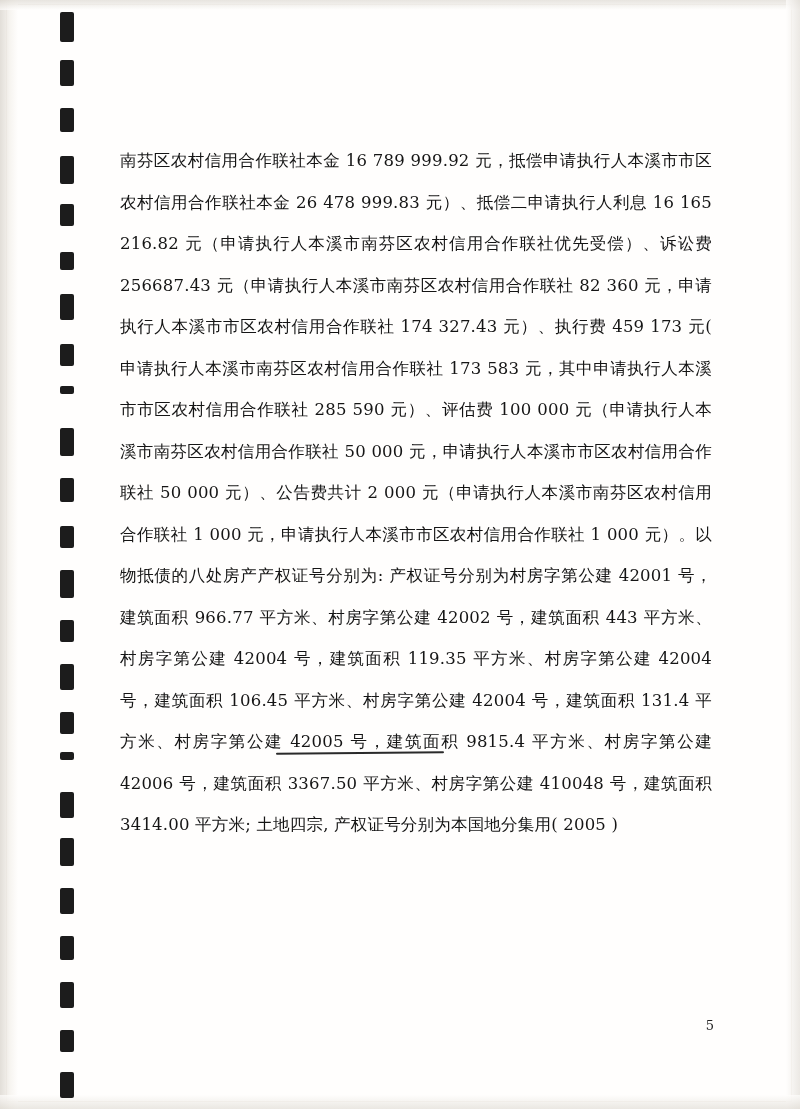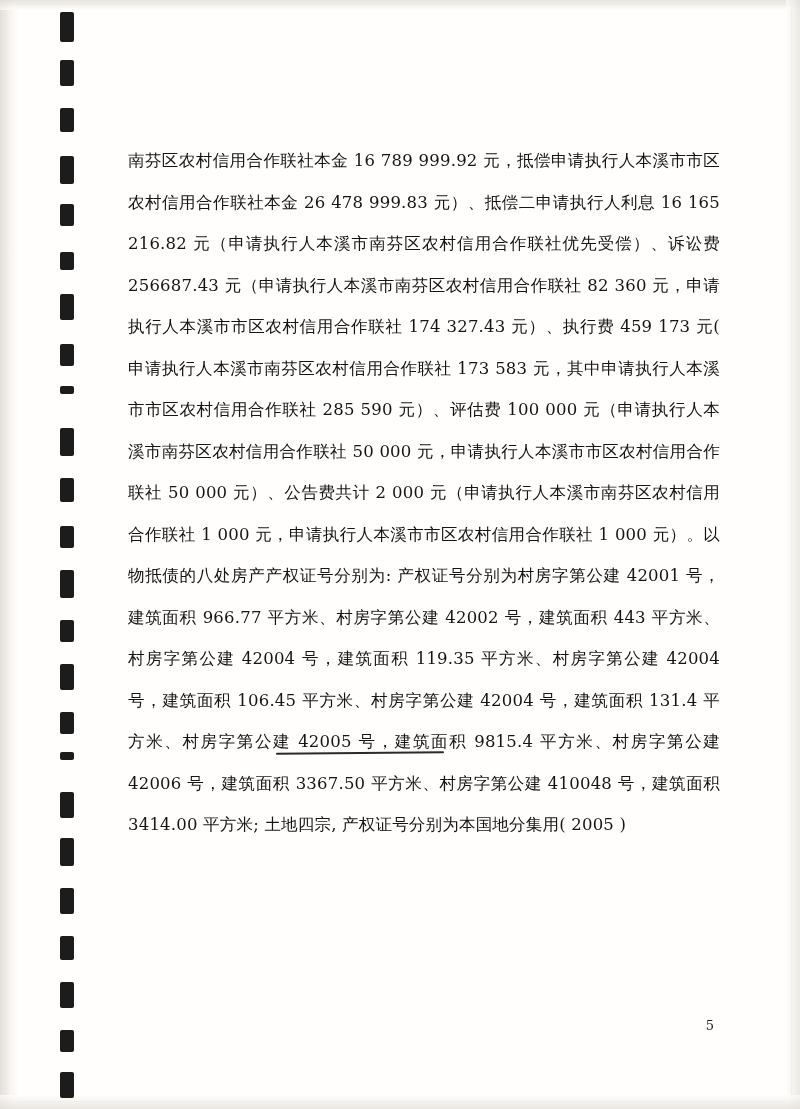--- a/index.html
+++ b/index.html
@@ -64,21 +64,21 @@
   .hole {
     position: absolute;
     left: 2px;
     width: 14px;
     background: #1c1c1c;
     border-radius: 2px;
   }
 
   .body-text {
     position: absolute;
-    left: 128px;
+    left: 120px;
     top: 140px;
     width: 592px;
     font-family: "DejaVu Serif", serif;
     font-size: 16.5px;
     line-height: 41.5px;
     color: #151515;
     text-align: justify;
     text-justify: inter-ideograph;
     letter-spacing: 0.2px;
   }

